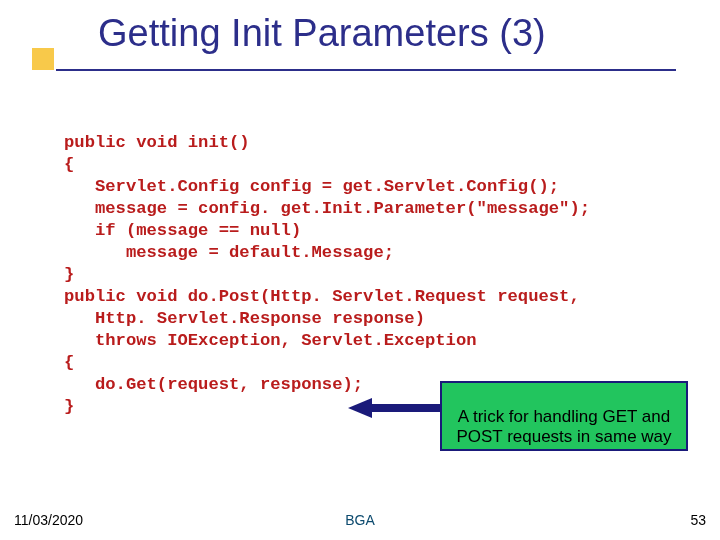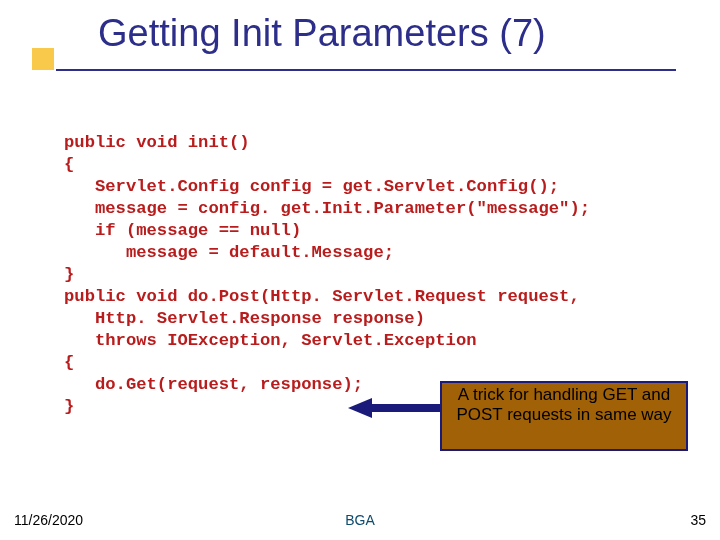--- a/index.html
+++ b/index.html
@@ -49,27 +49,27 @@
     font-weight: bold;
     white-space: pre;
   }
   .callout {
     position: absolute;
     left: 440px;
     top: 381px;
     width: 248px;
     height: 70px;
     border: 2px solid #1a1a7a;
-    background: #a16207;
+    background: #22c55e;
     font-family: Arial, sans-serif;
     font-size: 17px;
     color: #000;
     text-align: center;
     display: flex;
-    align-items: flex-start;
+    align-items: flex-end;
     justify-content: center;
     padding: 2px 4px;
     box-sizing: border-box;
   }
   .arrow-shaft {
     position: absolute;
     left: 370px;
     top: 404px;
     width: 72px;
     height: 8px;
@@ -110,21 +110,21 @@
     font-size: 14px;
     color: #000;
     font-family: Arial, sans-serif;
   }
 </style>
 </head>
 <body>
 
 <div class="bullet-box"></div>
 <div class="underline"></div>
-<div class="title">Getting Init Parameters (7)</div>
+<div class="title">Getting Init Parameters (3)</div>
 
 <div class="code-block">public void init()
 {
    Servlet.Config config = get.Servlet.Config();
    message = config. get.Init.Parameter("message");
    if (message == null)
       message = default.Message;
 }
 public void do.Post(Http. Servlet.Request request,
    Http. Servlet.Response response)
@@ -132,15 +132,15 @@
 {
    do.Get(request, response);
 }</div>
 
 <div class="arrow-shaft"></div>
 <div class="arrow-head"></div>
 <div class="callout">
   <span>A trick for handling GET and POST requests in same way</span>
 </div>
 
-<div class="footer-date">11/26/2020</div>
+<div class="footer-date">11/03/2020</div>
 <div class="footer-center">BGA</div>
-<div class="footer-page">35</div>
+<div class="footer-page">53</div>
 
 </body></html>

